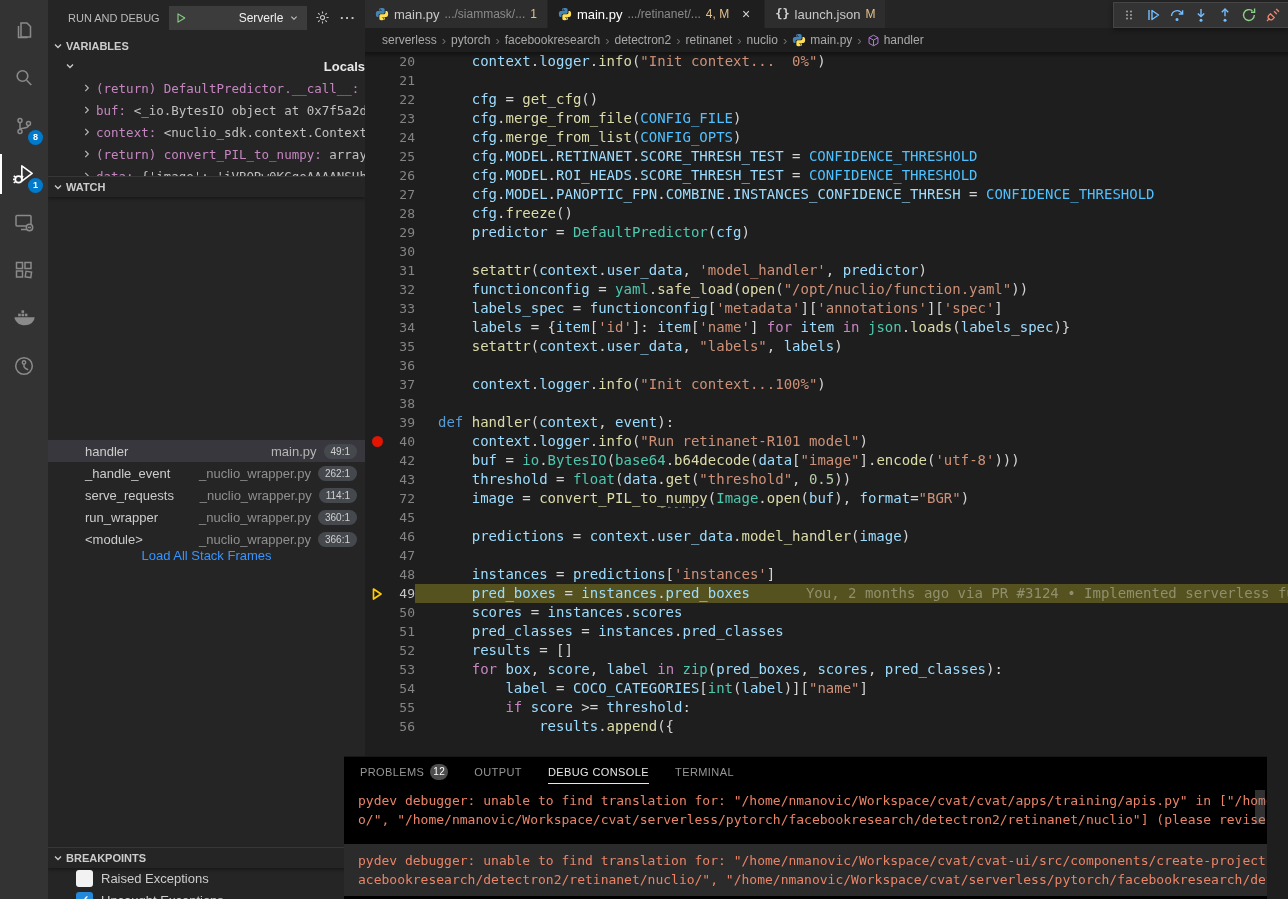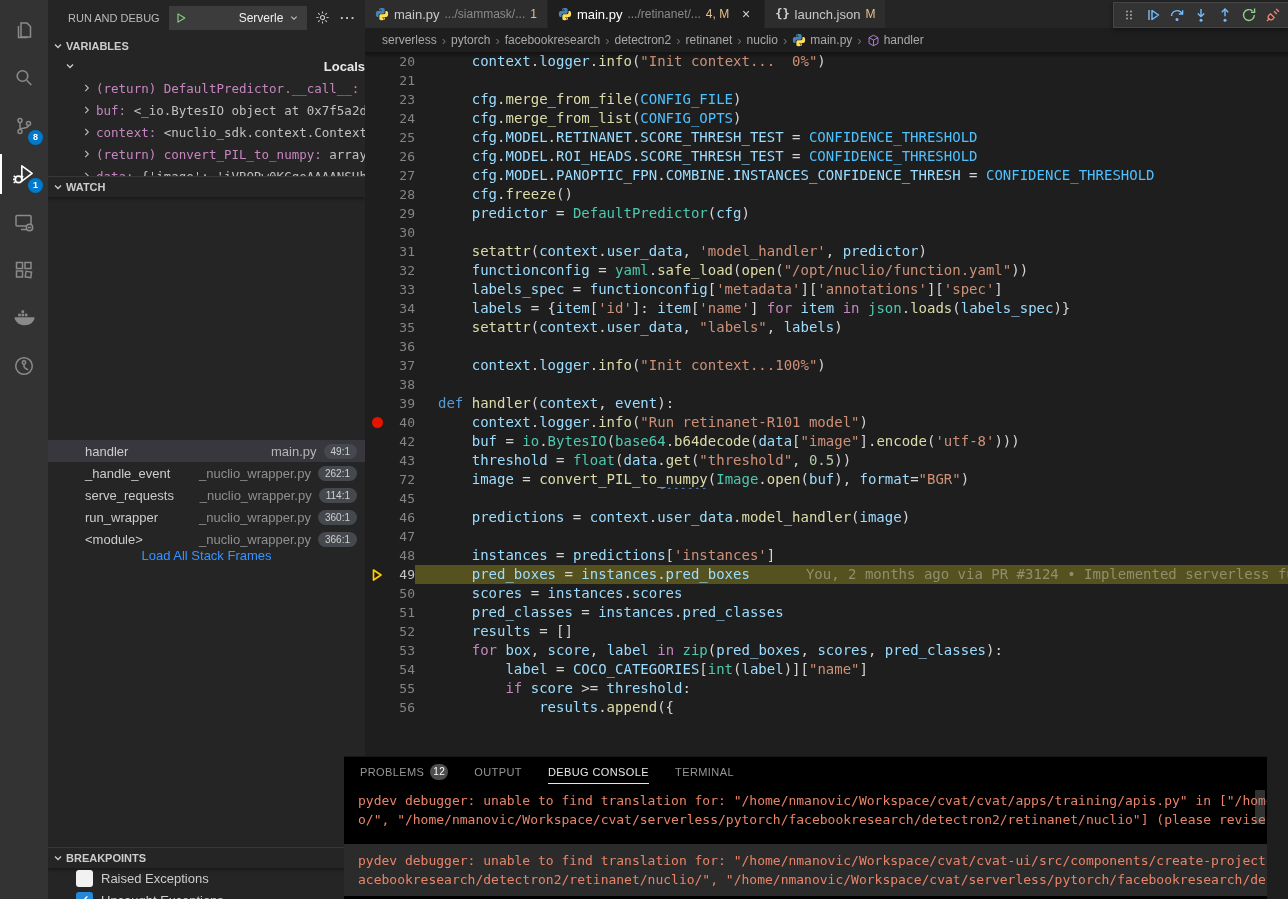--- a/index.html
+++ b/index.html
@@ -408,20 +408,25 @@
       <div class="lnum">20</div>
       <div class="line-code"><span class="tk-p">    </span><span class="tk-v">context</span><span class="tk-p">.</span><span class="tk-v">logger</span><span class="tk-p">.</span><span class="tk-f">info</span><span class="tk-p">(</span><span class="tk-s">"Init context...  0%"</span><span class="tk-p">)</span></div>
     </div>
     <div class="code-line">
       <div class="gutter-margin"></div>
       <div class="lnum">21</div>
       <div class="line-code"></div>
     </div>
     <div class="code-line">
       <div class="gutter-margin"></div>
+      <div class="lnum">22</div>
+      <div class="line-code"><span class="tk-p">    </span><span class="tk-v">cfg</span><span class="tk-p"> = </span><span class="tk-f">get_cfg</span><span class="tk-p">()</span></div>
+    </div>
+    <div class="code-line">
+      <div class="gutter-margin"></div>
       <div class="lnum">23</div>
       <div class="line-code"><span class="tk-p">    </span><span class="tk-v">cfg</span><span class="tk-p">.</span><span class="tk-f">merge_from_file</span><span class="tk-p">(</span><span class="tk-o">CONFIG_FILE</span><span class="tk-p">)</span></div>
     </div>
     <div class="code-line">
       <div class="gutter-margin"></div>
       <div class="lnum">24</div>
       <div class="line-code"><span class="tk-p">    </span><span class="tk-v">cfg</span><span class="tk-p">.</span><span class="tk-f">merge_from_list</span><span class="tk-p">(</span><span class="tk-o">CONFIG_OPTS</span><span class="tk-p">)</span></div>
     </div>
     <div class="code-line">
       <div class="gutter-margin"></div>

